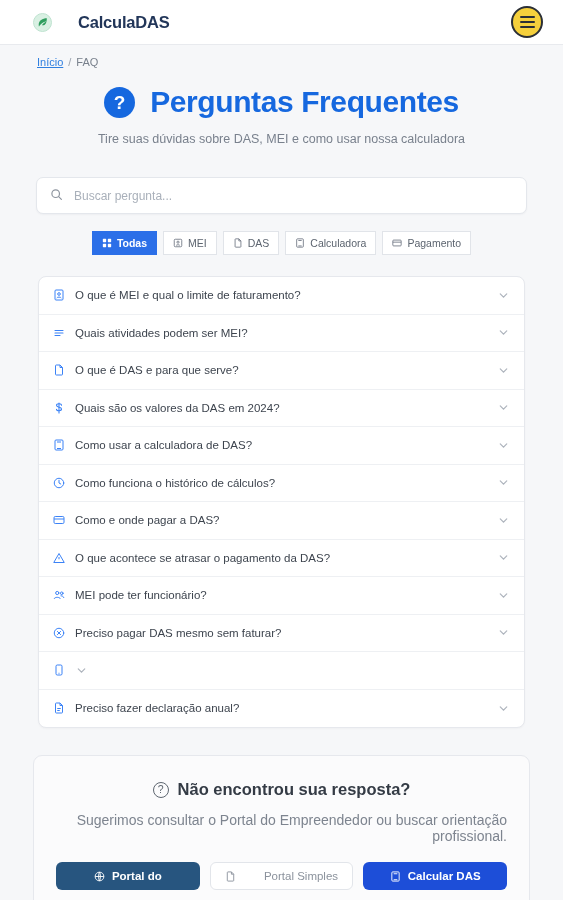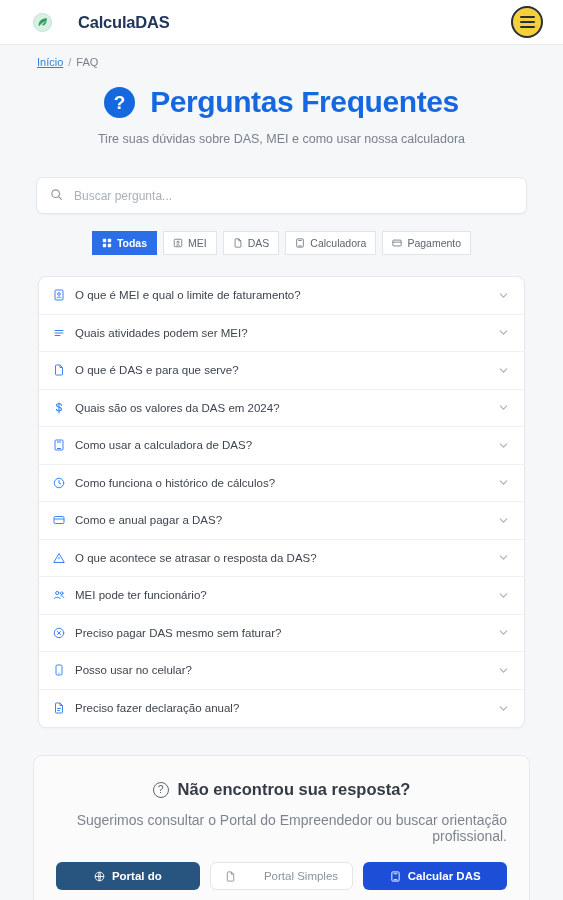--- a/index.html
+++ b/index.html
@@ -472,36 +472,36 @@
     </span>
   </div>
 
   <div class="faq-row">
     <span class="faq-ico">
       <svg width="12" height="12" viewBox="0 0 24 24" fill="none" stroke="currentColor" stroke-width="2">
         <rect x="2" y="5" width="20" height="14" rx="2.5"></rect>
           <path d="M2 10h20"></path>
       </svg>
     </span>
-    <span class="faq-q">Como e anual pagar a DAS?</span>
+    <span class="faq-q">Como e onde pagar a DAS?</span>
     <span class="faq-chevron">
       <svg width="13" height="13" viewBox="0 0 24 24" fill="none" stroke="currentColor" stroke-width="2.2" stroke-linecap="round">
           <path d="M6 9l6 6 6-6"></path>
         </svg>
     </span>
   </div>
 
   <div class="faq-row">
     <span class="faq-ico">
       <svg width="12" height="12" viewBox="0 0 24 24" fill="none" stroke="currentColor" stroke-width="2" stroke-linejoin="round">
         <path d="M12 3L1.5 21h21L12 3z"></path>
           <path d="M12 10v4.5M12 17.8v.01"></path>
       </svg>
     </span>
-    <span class="faq-q">O que acontece se atrasar o resposta da DAS?</span>
+    <span class="faq-q">O que acontece se atrasar o pagamento da DAS?</span>
     <span class="faq-chevron">
       <svg width="13" height="13" viewBox="0 0 24 24" fill="none" stroke="currentColor" stroke-width="2.2" stroke-linecap="round">
           <path d="M6 9l6 6 6-6"></path>
         </svg>
     </span>
   </div>
 
   <div class="faq-row">
     <span class="faq-ico">
       <svg width="12" height="12" viewBox="0 0 24 24" fill="none" stroke="currentColor" stroke-width="2" stroke-linecap="round">
@@ -534,21 +534,20 @@
     </span>
   </div>
 
   <div class="faq-row">
     <span class="faq-ico">
       <svg width="12" height="12" viewBox="0 0 24 24" fill="none" stroke="currentColor" stroke-width="2">
         <rect x="6" y="2" width="12" height="20" rx="2.5"></rect>
           <path d="M11 18.5h2"></path>
       </svg>
     </span>
-    <span class="faq-q">Posso usar no celular?</span>
     <span class="faq-chevron">
       <svg width="13" height="13" viewBox="0 0 24 24" fill="none" stroke="currentColor" stroke-width="2.2" stroke-linecap="round">
           <path d="M6 9l6 6 6-6"></path>
         </svg>
     </span>
   </div>
 
   <div class="faq-row">
     <span class="faq-ico">
       <svg width="12" height="12" viewBox="0 0 24 24" fill="none" stroke="currentColor" stroke-width="2">

